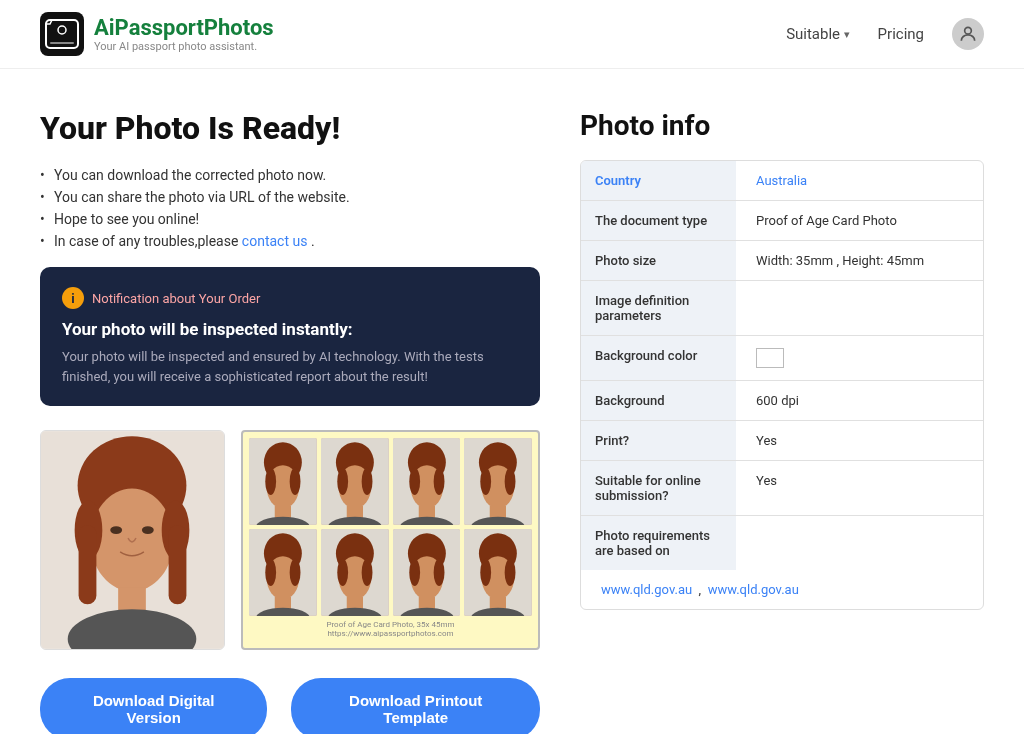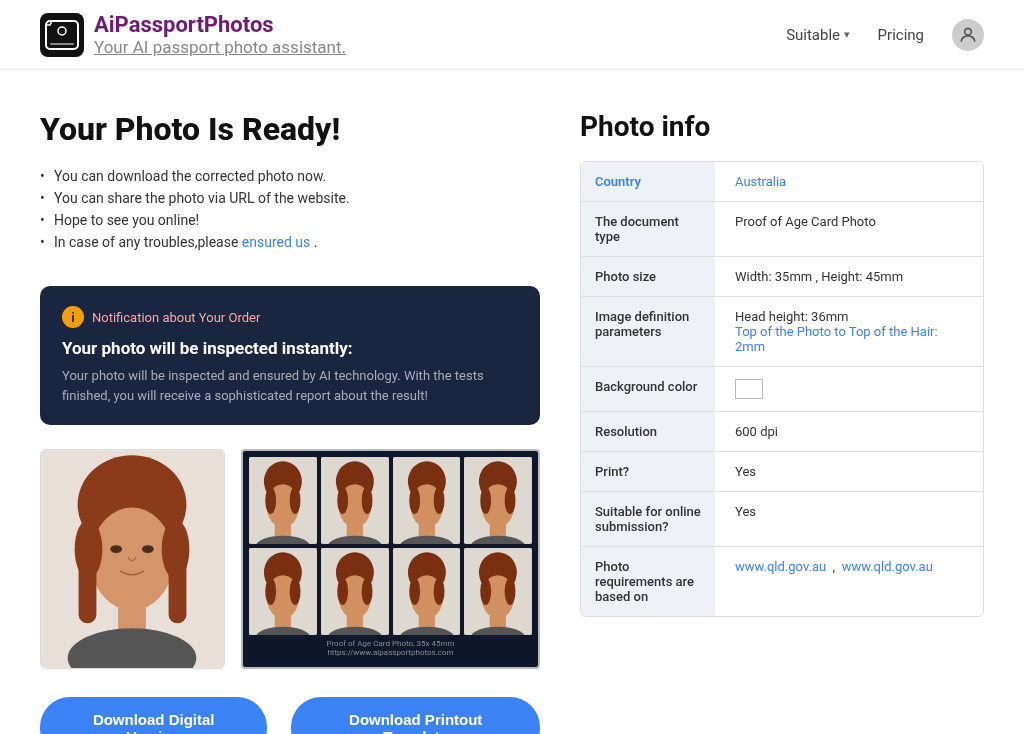--- a/index.html
+++ b/index.html
@@ -23,26 +23,25 @@
       align-items: center;
       gap: 10px;
     }
     .logo-icon {
       width: 44px;
       height: 44px;
     }
     .logo-text-wrap .logo-title {
       font-size: 22px;
       font-weight: 700;
-      color: #701a75;
+      color: #15803d;
     }
     .logo-text-wrap .logo-sub {
-      font-size: 17px;
+      font-size: 11px;
       color: #888;
-      text-decoration: underline;
     }
     .nav {
       display: flex;
       align-items: center;
       gap: 28px;
     }
     .nav-item {
       font-size: 15px;
       color: #444;
       cursor: pointer;
@@ -75,21 +74,21 @@
       max-width: 500px;
     }
     .page-title {
       font-size: 32px;
       font-weight: 800;
       color: #111;
       margin-bottom: 20px;
     }
     .bullets {
       list-style: none;
-      margin-bottom: 36px;
+      margin-bottom: 18px;
     }
     .bullets li {
       position: relative;
       padding-left: 14px;
       margin-bottom: 6px;
       font-size: 14px;
       color: #333;
     }
     .bullets li::before {
       content: '•';
@@ -158,21 +157,21 @@
       overflow: hidden;
       background: #f5f0ec;
       display: flex;
       align-items: center;
       justify-content: center;
     }
     .printout-photo {
       flex: 1;
       border: 2px solid #bbb;
       border-radius: 4px;
-      background: #0f172a;
+      background: #fef9c3;
       padding: 6px;
       min-height: 220px;
     }
     .printout-grid {
       display: grid;
       grid-template-columns: repeat(4, 1fr);
       grid-template-rows: repeat(2, 1fr);
       gap: 4px;
     }
     .printout-cell {
@@ -223,24 +222,24 @@
     .info-table {
       border: 1px solid #ddd;
       border-radius: 6px;
       overflow: hidden;
       width: 100%;
     }
     .info-row {
       display: flex;
       border-bottom: 1px solid #e0e0e0;
     }
-    .info-row:last-child { border-bottom: none; }
+    .info-row:last-child { border-bottom: none; flex-direction: column; }
     .info-label {
       background: #eef2f7;
-      width: 134px;
+      width: 155px;
       flex-shrink: 0;
       padding: 12px 14px;
       font-size: 13px;
       color: #333;
       font-weight: 500;
     }
     .info-value {
       padding: 12px 20px;
       font-size: 13px;
       color: #333;
@@ -302,21 +301,21 @@
 
 <div class="main-content">
 
   <div class="left-col">
     <h1 class="page-title">Your Photo Is Ready!</h1>
 
     <ul class="bullets">
       <li>You can download the corrected photo now.</li>
       <li>You can share the photo via URL of the website.</li>
       <li>Hope to see you online!</li>
-      <li>In case of any troubles,please <a href="#">ensured us</a> .</li>
+      <li>In case of any troubles,please <a href="#">contact us</a> .</li>
     </ul>
 
     <div class="notification-box">
       <div class="notif-header">
         <div class="notif-icon">i</div>
         <span class="notif-title-small">Notification about Your Order</span>
       </div>
       <div class="notif-title-big">Your photo will be inspected instantly:</div>
       <div class="notif-body">Your photo will be inspected and ensured by AI technology. With the tests finished, you will receive a sophisticated report about the result!</div>
     </div>
@@ -471,35 +470,31 @@
         <div class="info-value">Proof of Age Card Photo</div>
       </div>
 
       <div class="info-row">
         <div class="info-label">Photo size</div>
         <div class="info-value">Width: 35mm , Height: 45mm</div>
       </div>
 
       <div class="info-row">
         <div class="info-label">Image definition parameters</div>
-        <div class="info-value">
-          Head height: 36mm<br>
-          <span style="color:#3b82f6;">Top of the Photo to Top of the Hair: 2mm</span>
-        </div>
       </div>
 
       <div class="info-row">
         <div class="info-label">Background color</div>
         <div class="info-value">
           <span class="color-swatch"></span>
         </div>
       </div>
 
       <div class="info-row">
-        <div class="info-label">Resolution</div>
+        <div class="info-label">Background</div>
         <div class="info-value">600 dpi</div>
       </div>
 
       <div class="info-row">
         <div class="info-label">Print?</div>
         <div class="info-value">Yes</div>
       </div>
 
       <div class="info-row">
         <div class="info-label">Suitable for online submission?</div>

